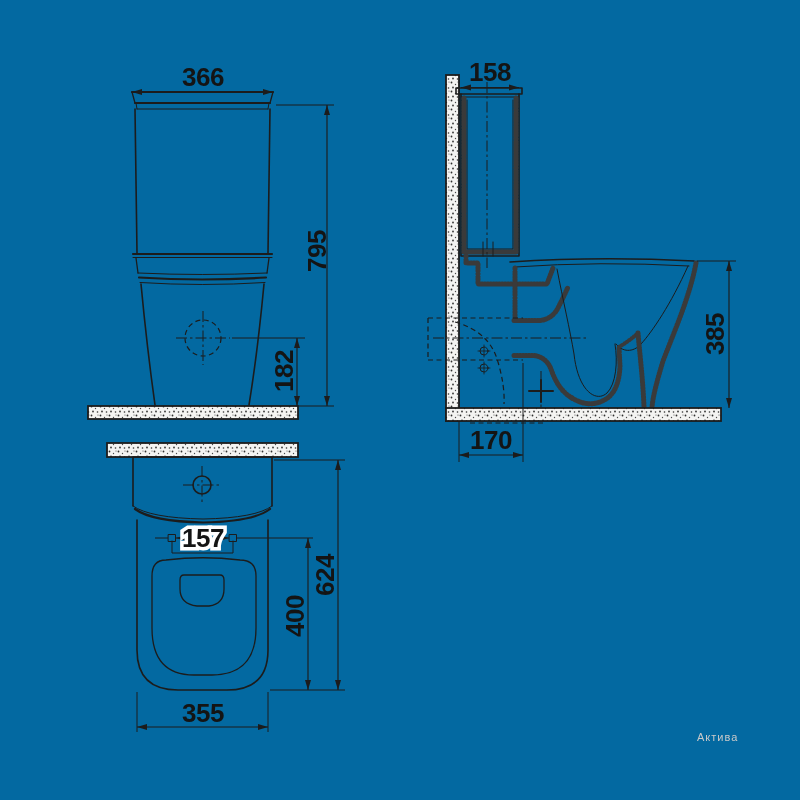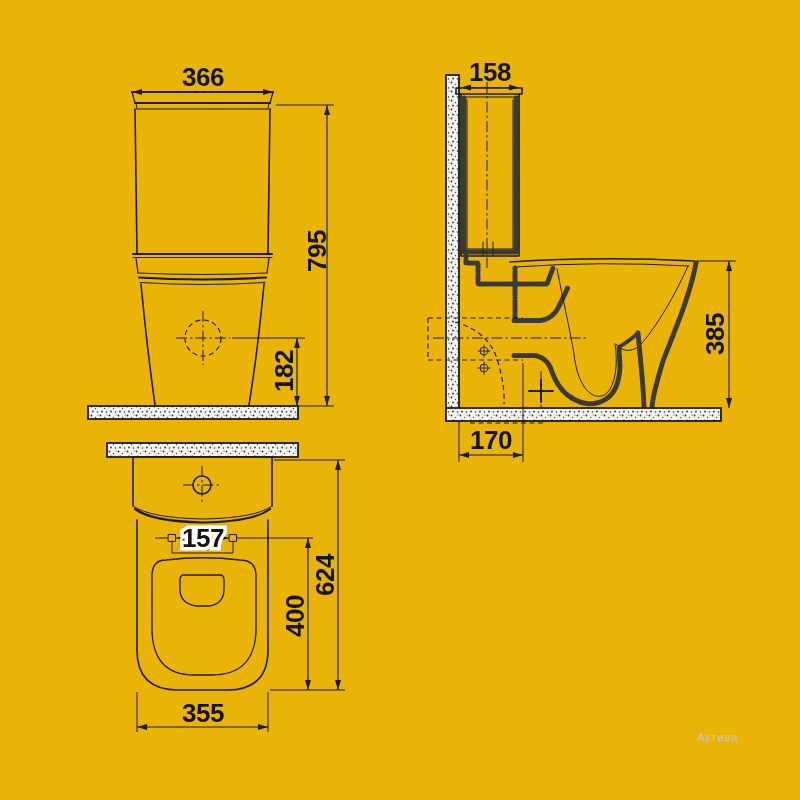--- a/index.html
+++ b/index.html
@@ -1,16 +1,16 @@
 <!DOCTYPE html>
 <html><head>
 <meta charset="utf-8">
 <style>
   html,body{margin:0;padding:0;background:#fff;}
-  #stage{position:relative;width:800px;height:800px;background:#eab308;overflow:hidden;}
+  #stage{position:relative;width:800px;height:800px;background:#0369a1;overflow:hidden;}
   svg{display:block;}
   .ln{stroke:#1c1c1c;fill:none;stroke-width:1.3;stroke-linecap:round;stroke-linejoin:round;}
   .ln2{stroke-width:2.2;}
   .ln15{stroke-width:1.6;}
   .thin{stroke-width:1;}
   .band{stroke:#3a3a3a;fill:none;stroke-width:5;stroke-dasharray:1 1.9;stroke-linecap:round;stroke-linejoin:round;}
   .band4{stroke-width:4;}
   .dash{stroke:#1c1c1c;fill:none;stroke-width:1.2;stroke-dasharray:5 3.5;}
   .dashdot{stroke:#1c1c1c;fill:none;stroke-width:1;stroke-dasharray:11 3 2.5 3;}
   .dim{stroke:#1c1c1c;fill:none;stroke-width:1.15;}

